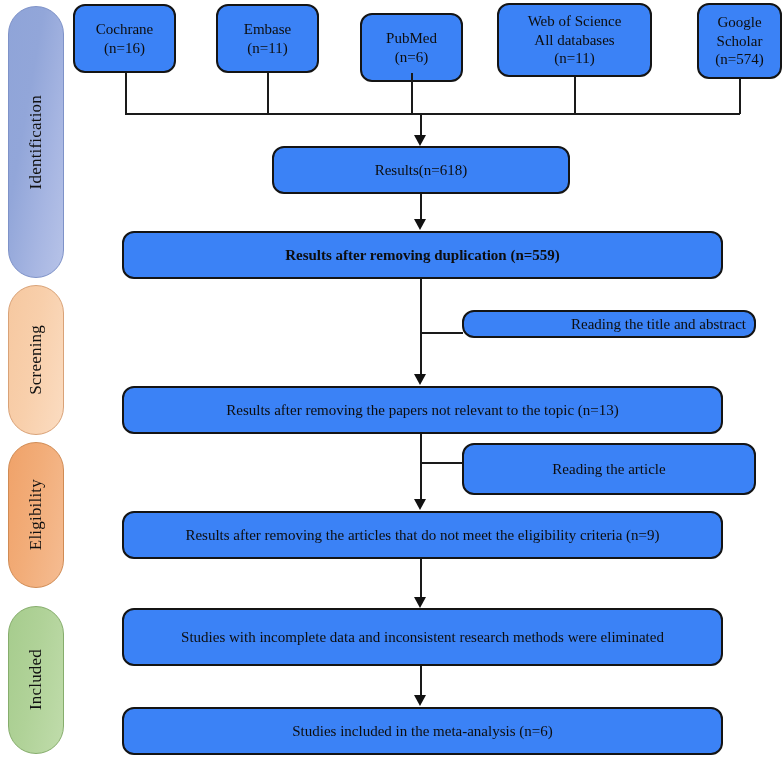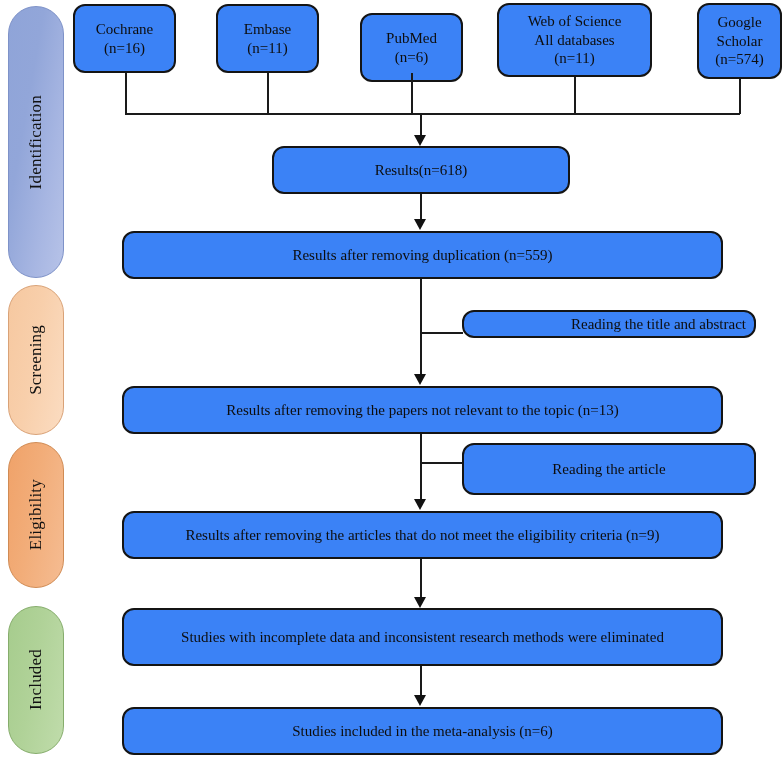--- a/index.html
+++ b/index.html
@@ -77,21 +77,21 @@
 
   
   .src-cochrane { left: 73px;  top: 4px;  width: 103px; height: 69px; }
   .src-embase   { left: 216px; top: 4px;  width: 103px; height: 69px; }
   .src-pubmed   { left: 360px; top: 4px;  width: 103px; height: 69px; margin-top: 9px; }
   .src-wos      { left: 497px; top: 3px;  width: 155px; height: 74px; }
   .src-gscholar { left: 697px; top: 3px;  width: 85px;  height: 76px; justify-content: center; }
 
   
   .box-results        { left: 272px; top: 146px; width: 298px; height: 48px; }
-  .box-dedup          { left: 122px; top: 231px; width: 601px; height: 48px; }
+  .box-dedup          { left: 122px; top: 231px; width: 601px; height: 48px; font-weight: bold; }
   .box-not-relevant   { left: 122px; top: 386px; width: 601px; height: 48px; }
   .box-eligibility    { left: 122px; top: 511px; width: 601px; height: 48px; }
   .box-eliminated     { left: 122px; top: 608px; width: 601px; height: 58px; }
   .box-included       { left: 122px; top: 707px; width: 601px; height: 48px; }
 
   
   .box-reading-title  { left: 462px; top: 310px; width: 294px; height: 28px; justify-content: flex-end; }
   .box-reading-article{ left: 462px; top: 443px; width: 294px; height: 52px; }
 
   

